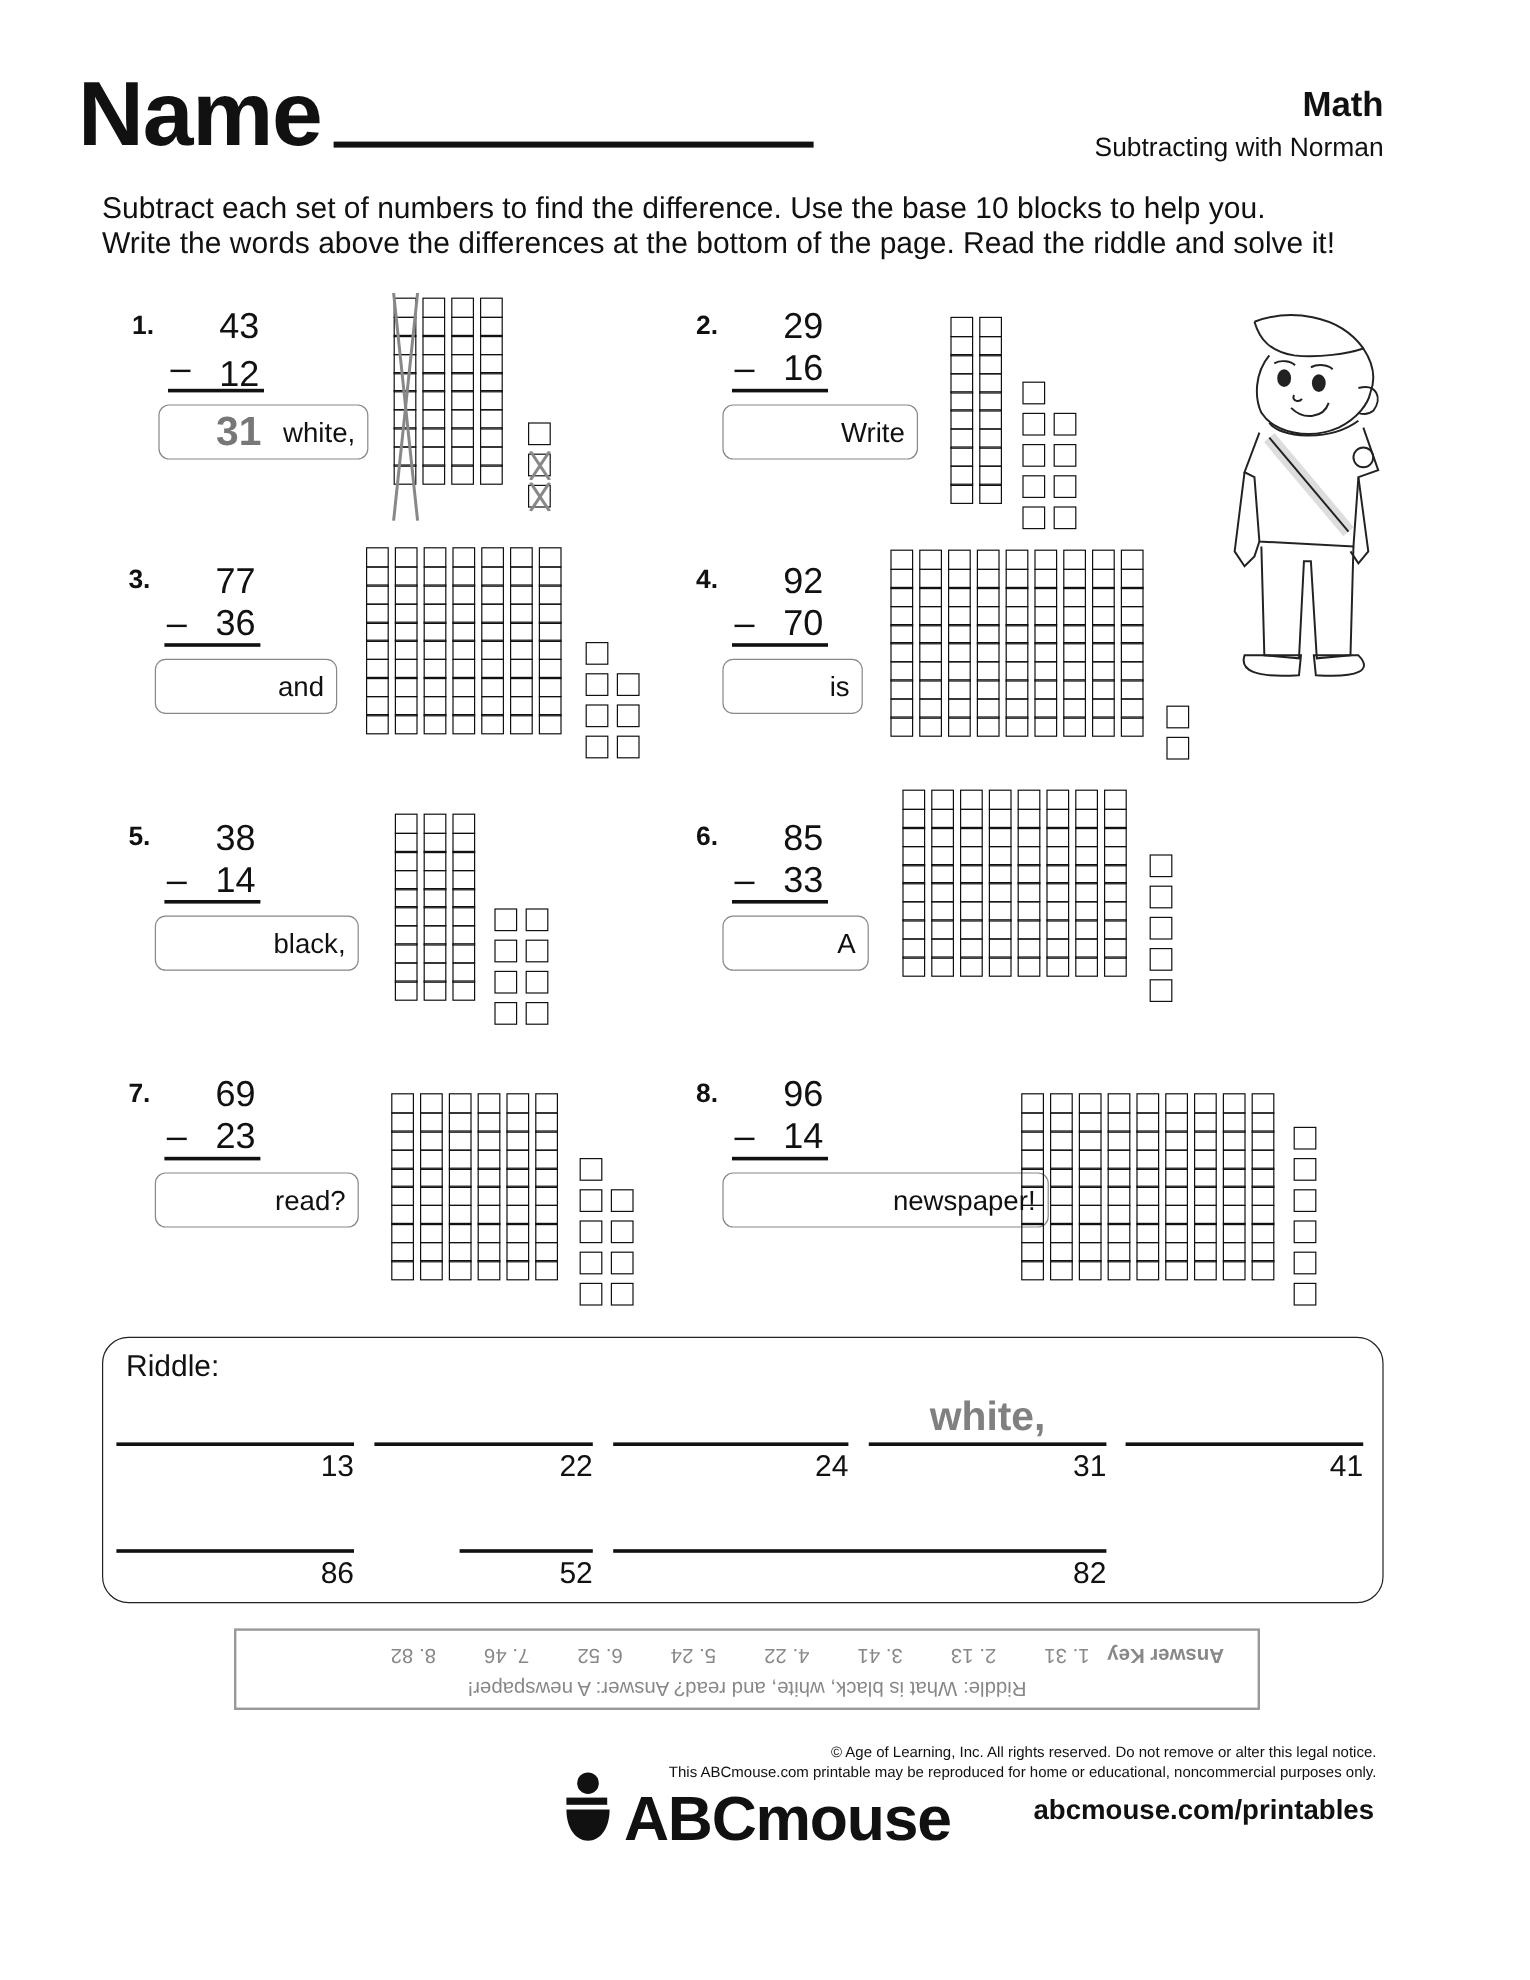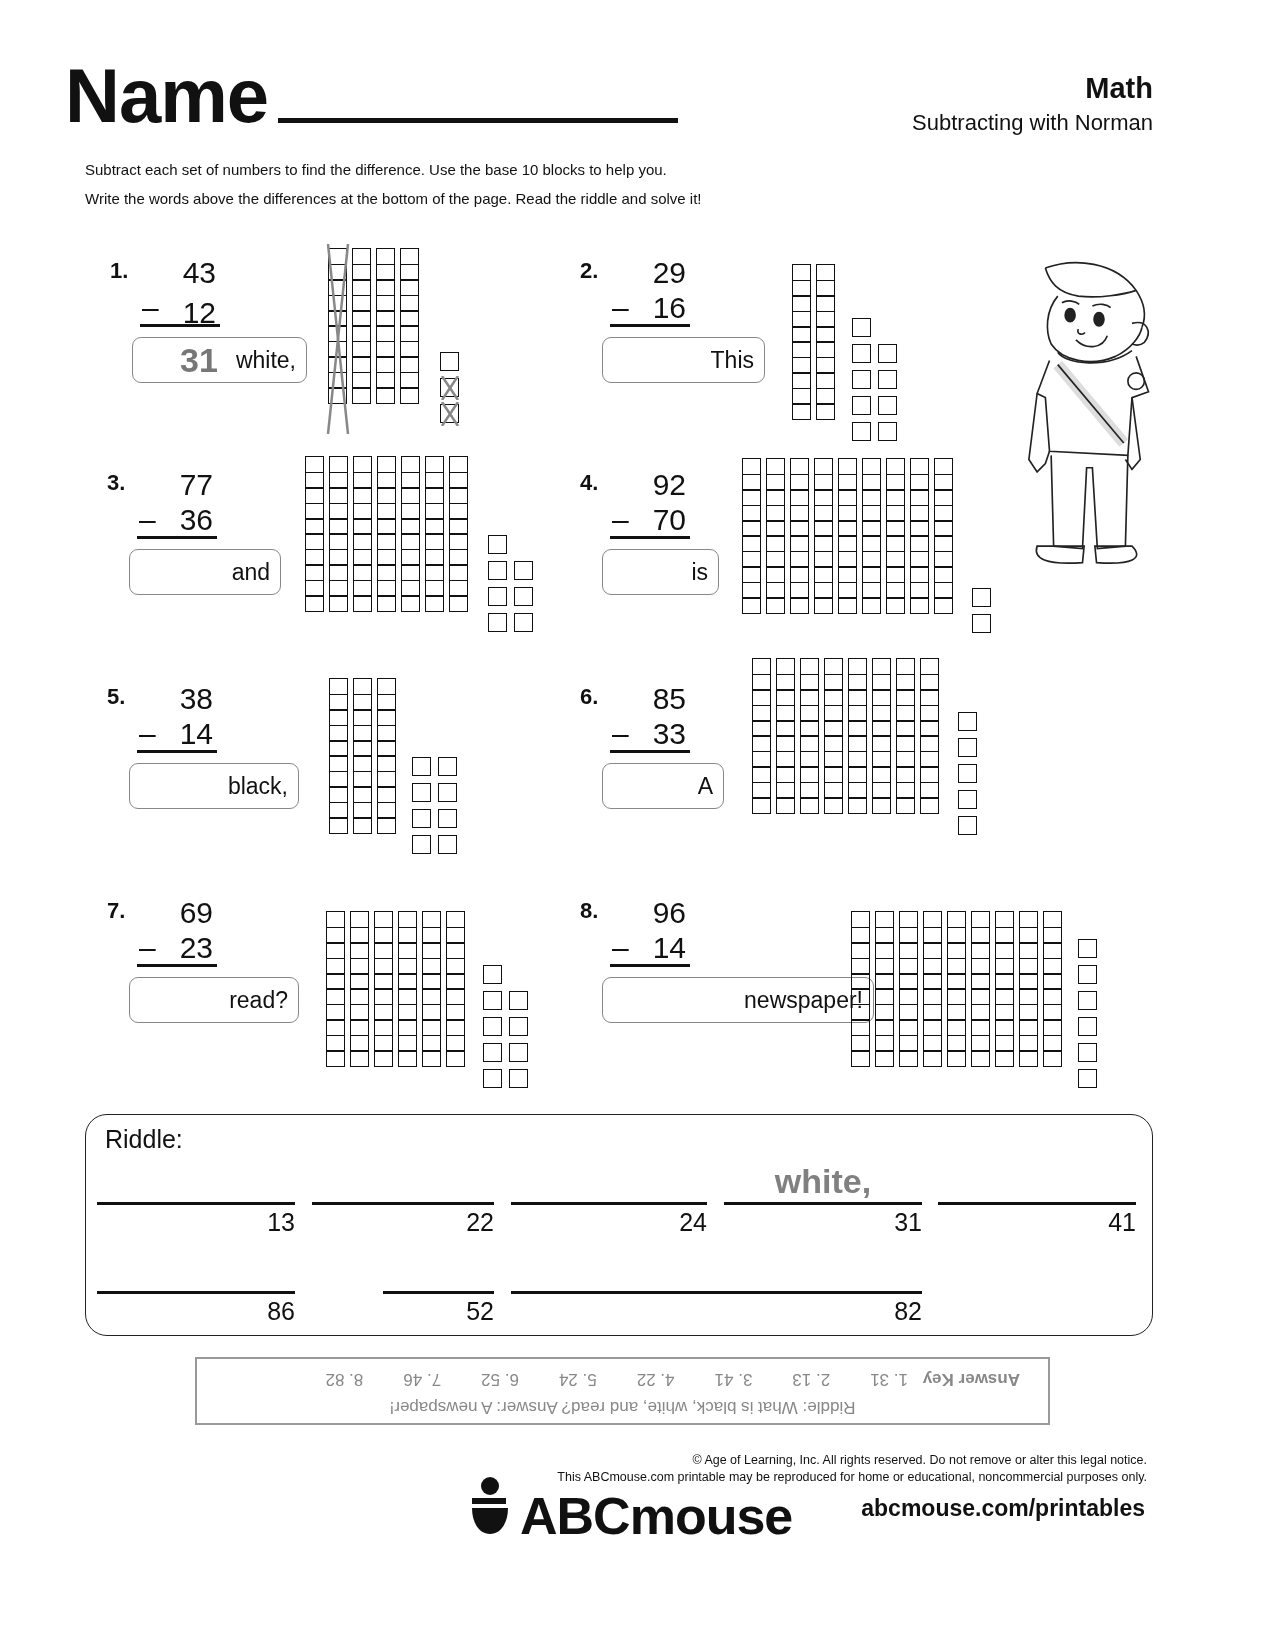--- a/index.html
+++ b/index.html
@@ -2,21 +2,21 @@
 <html><head>
 <meta charset="utf-8">
 <style>
   html,body{margin:0;padding:0;background:#fff;}
   body{width:1275px;height:1650px;position:relative;overflow:hidden;font-family:"Liberation Sans","DejaVu Sans",sans-serif;color:#111;}
   .abs{position:absolute;}
   .name-label{left:65px;top:58px;font-size:76px;font-weight:bold;letter-spacing:-1px;line-height:1;}
   .name-line{left:278px;top:118px;width:400px;height:5px;background:#111;}
   .subject{right:122px;top:72px;font-size:29px;font-weight:bold;text-align:right;}
   .subtitle{right:122px;top:110px;font-size:22px;text-align:right;}
-  .instr{left:85px;font-size:15px;line-height:1;white-space:nowrap;}
+  .instr{left:85px;font-size:25px;line-height:1;white-space:nowrap;}
   .prob-num{font-size:22px;font-weight:bold;}
   .top-num,.sub-num{font-size:30px;width:70px;text-align:right;line-height:1;}
   .minus{font-size:30px;line-height:1;}
   .rule{height:3px;background:#111;}
   .ans-box{border:1.5px solid #888;border-radius:9px;height:46px;box-sizing:border-box;display:flex;align-items:center;justify-content:flex-end;padding-right:10px;font-size:23px;}
   .ans-num{color:#777;font-weight:bold;font-size:34px;margin-right:18px;}
   .rod{position:absolute;display:flex;flex-direction:column;}
   .cell{width:17px;height:15px;border:1.6px solid #111;margin-top:-1.6px;box-sizing:content-box;}
   .unit{position:absolute;width:17px;height:17px;border:1.6px solid #111;}
   .xmark{position:absolute;}
@@ -117,21 +117,21 @@
       </svg>
     </div>
     <div>
     <div class="abs prob-num" style="left:580px;top:258px">2.</div>
     <div class="abs top-num" style="left:616px;top:258px">29</div>
     <div class="abs minus" style="left:612px;top:293px">–</div>
     <div class="abs sub-num" style="left:616px;top:293px">16</div>
     <div class="abs rule" style="left:610px;top:324px;width:80px"></div>
     <div class="abs ans-box" style="left:602px;top:337px;width:163px">
       <span class="ans-num"></span>
-      <span>This</span>
+      <span>Write</span>
     </div>
       <div class="rod" style="left: 792px; top: 266px;">
         <div class="cell"></div>
         <div class="cell"></div>
         <div class="cell"></div>
         <div class="cell"></div>
         <div class="cell"></div>
         <div class="cell"></div>
         <div class="cell"></div>
         <div class="cell"></div>

